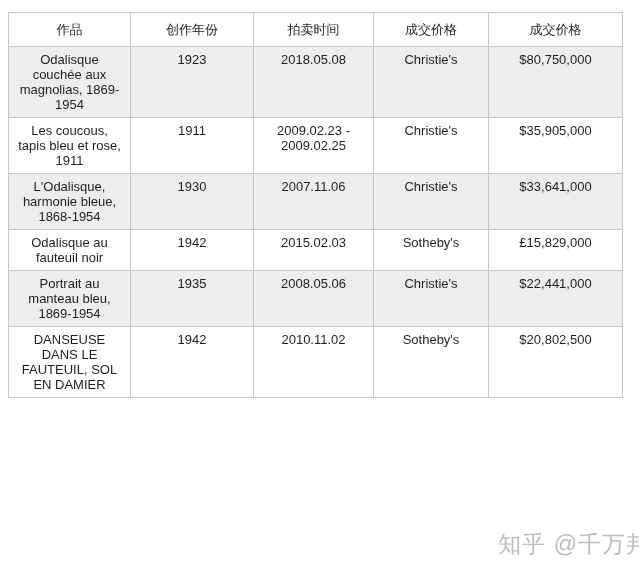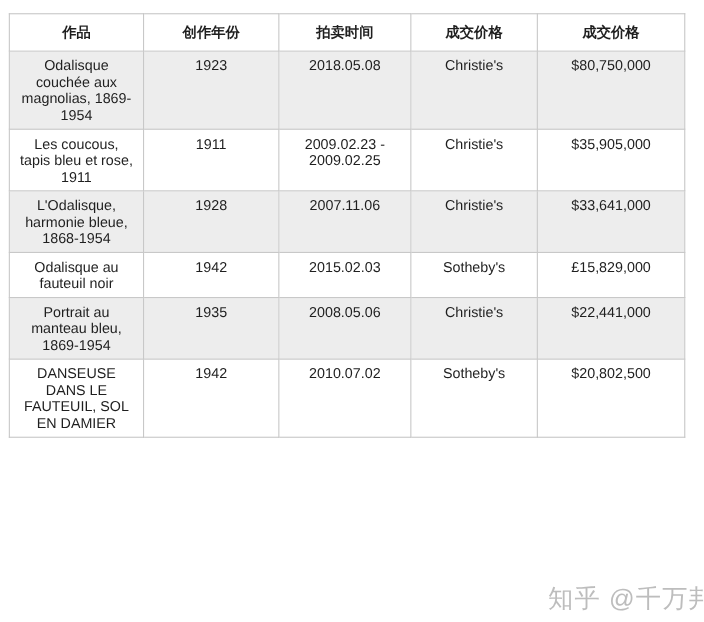--- a/index.html
+++ b/index.html
@@ -25,21 +25,21 @@
     font-size: 13px;
     color: #1f1f1f;
   }
   table.auction th,
   table.auction td {
     border: 1px solid #c8c8c8;
     vertical-align: top;
     overflow: hidden;
   }
   table.auction th {
-    font-weight: bold;
+    font-weight: normal;
     text-align: center;
     padding: 9px 22px;
     background: #ffffff;
     line-height: 15px;
   }
   table.auction td {
     padding: 5px 8px;
     line-height: 15px;
     text-align: center;
     background: #ffffff;
@@ -93,21 +93,21 @@
         </tr>
         <tr>
           <td>Les coucous, tapis bleu et rose, 1911</td>
           <td>1911</td>
           <td>2009.02.23 - 2009.02.25</td>
           <td>Christie's</td>
           <td>$35,905,000</td>
         </tr>
         <tr>
           <td>L'Odalisque, harmonie bleue, 1868-1954</td>
-          <td>1928</td>
+          <td>1930</td>
           <td>2007.11.06</td>
           <td>Christie's</td>
           <td>$33,641,000</td>
         </tr>
         <tr>
           <td>Odalisque au fauteuil noir</td>
           <td>1942</td>
           <td>2015.02.03</td>
           <td>Sotheby's</td>
           <td>£15,829,000</td>
@@ -115,20 +115,20 @@
         <tr>
           <td>Portrait au manteau bleu, 1869-1954</td>
           <td>1935</td>
           <td>2008.05.06</td>
           <td>Christie's</td>
           <td>$22,441,000</td>
         </tr>
         <tr>
           <td>DANSEUSE DANS LE FAUTEUIL, SOL EN DAMIER</td>
           <td>1942</td>
-          <td>2010.07.02</td>
+          <td>2010.11.02</td>
           <td>Sotheby's</td>
           <td>$20,802,500</td>
         </tr>
       </tbody>
   </table>
   <div class="watermark">知乎 @千万邦</div>
 </div>
 
 </body></html>

